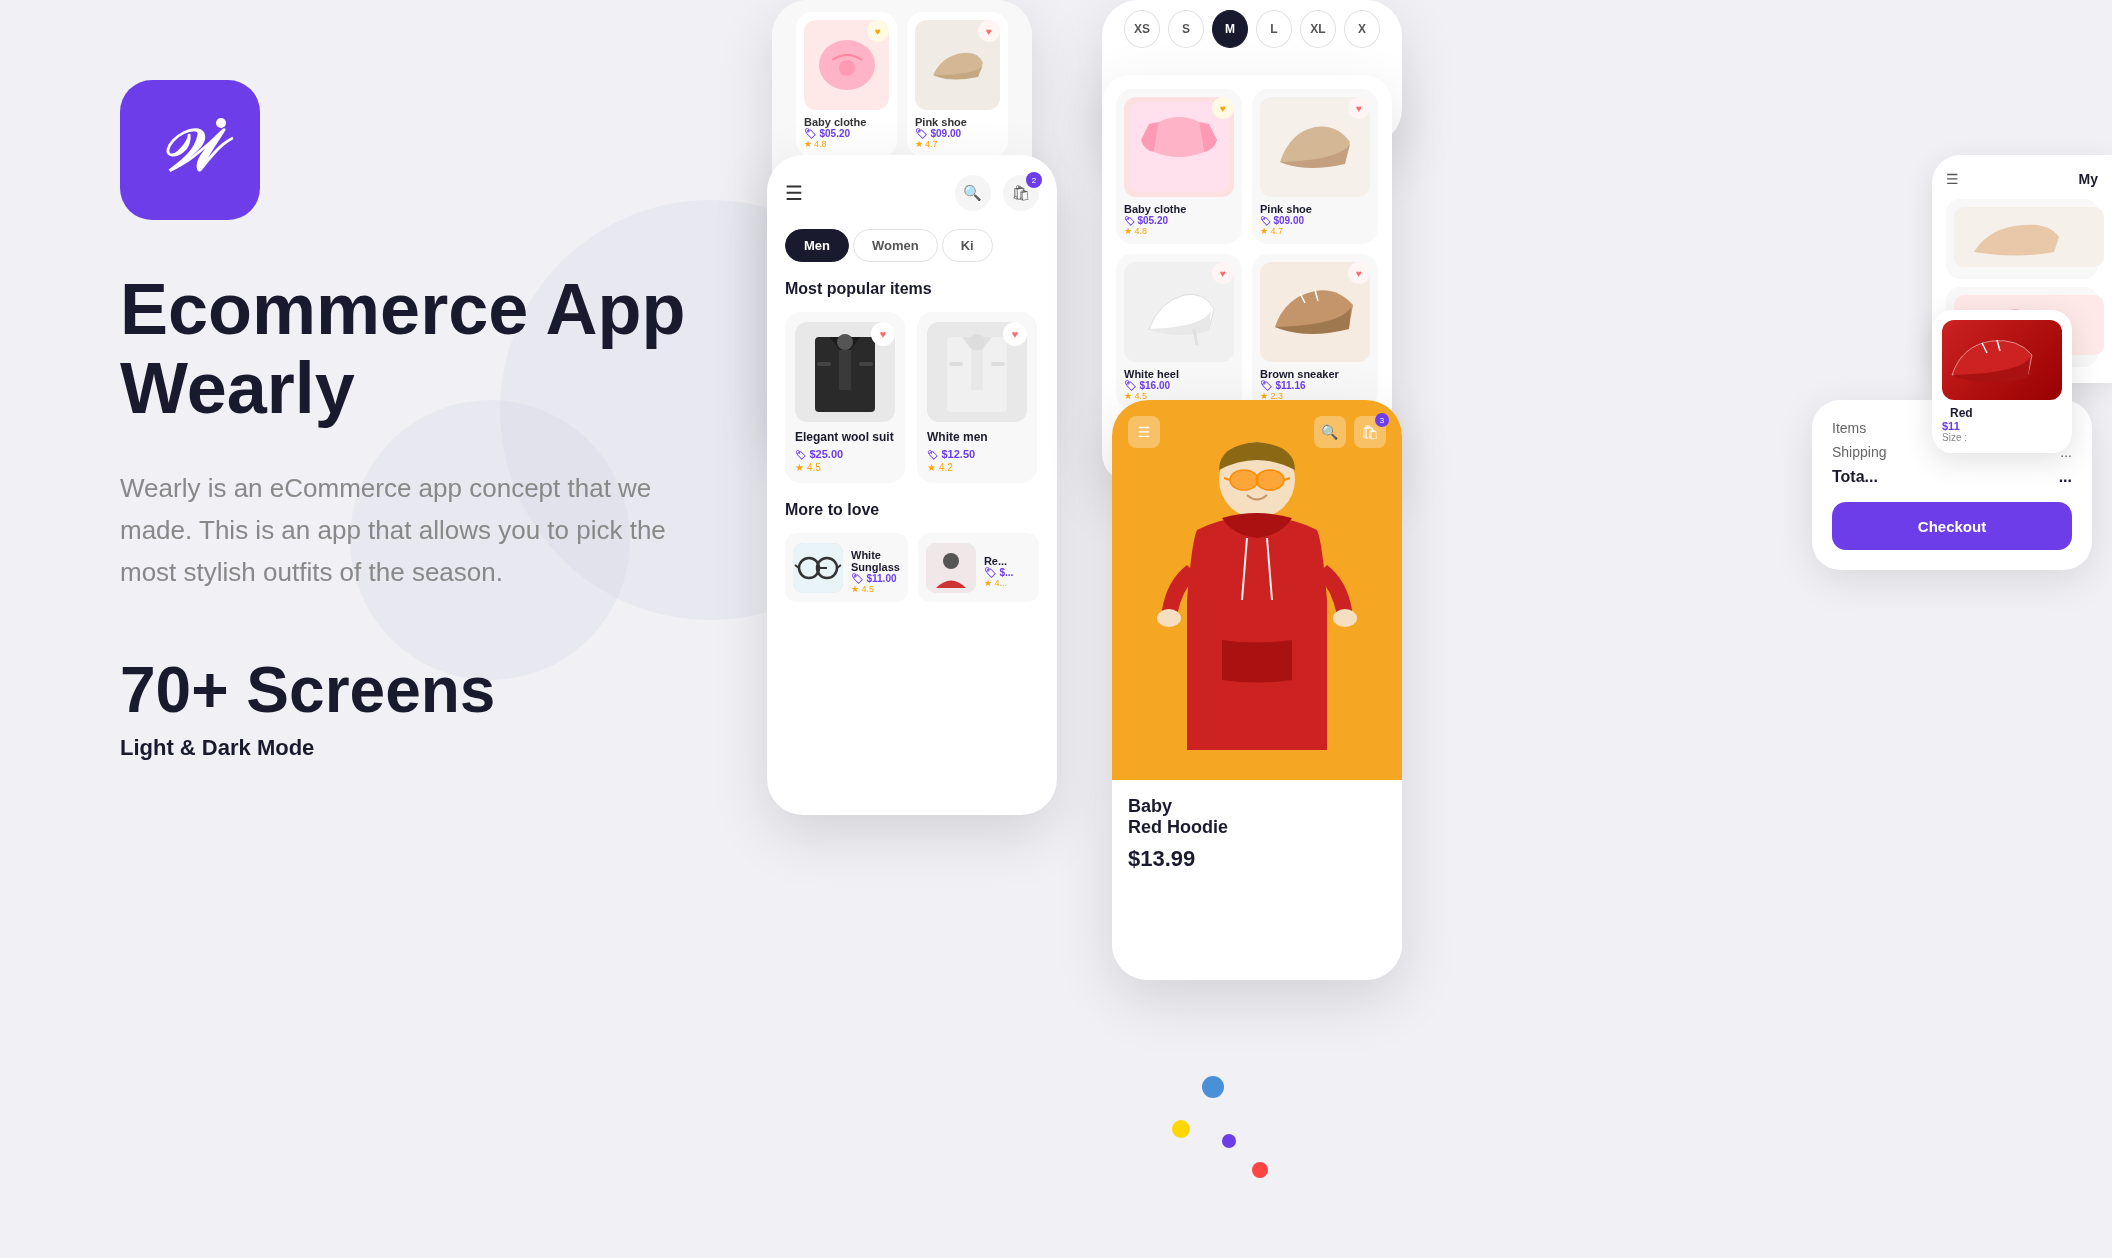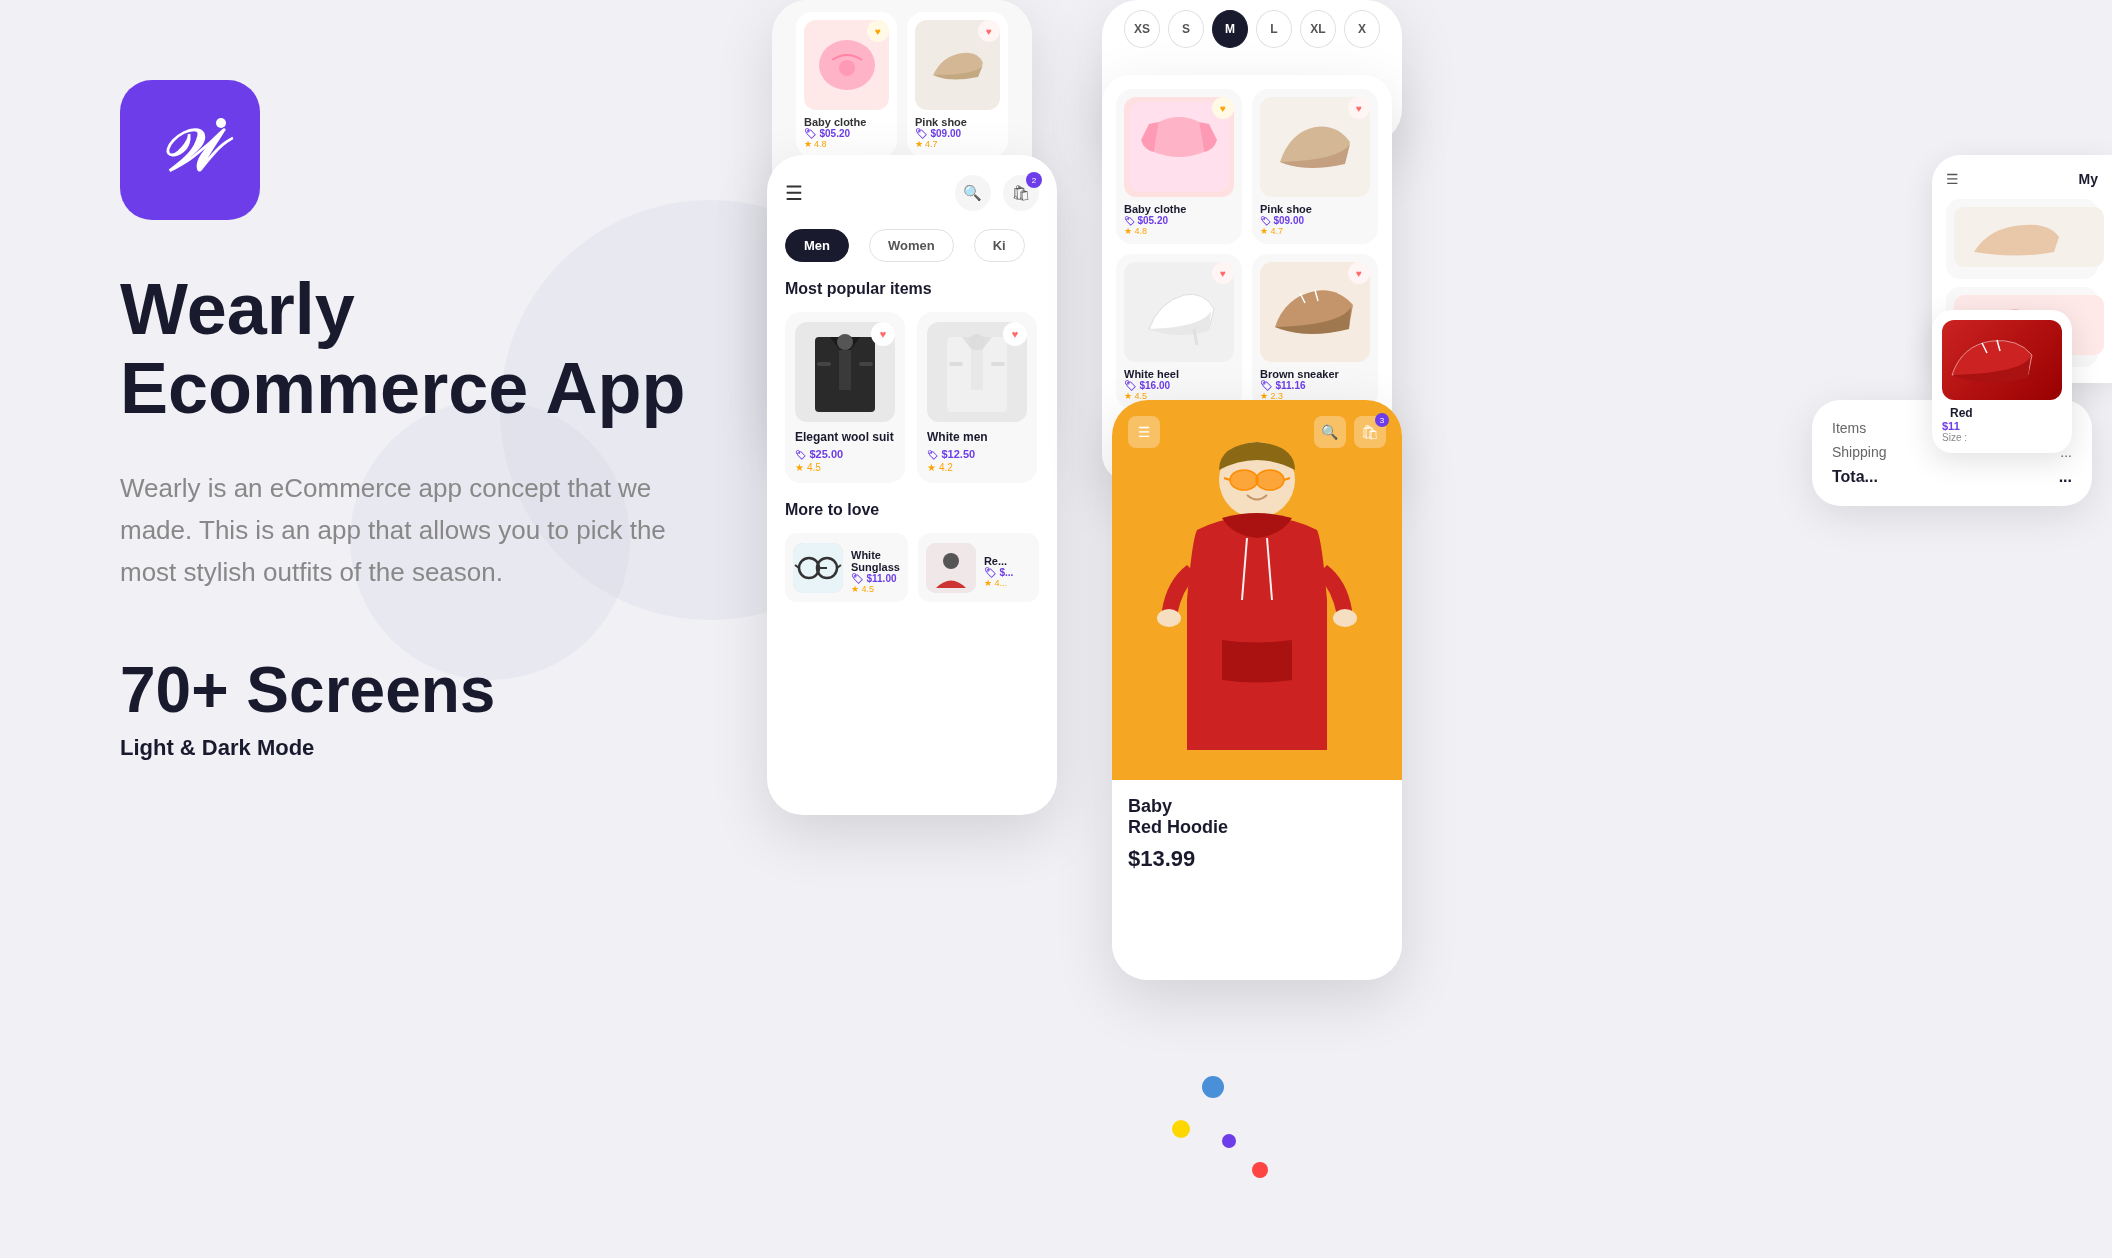--- a/index.html
+++ b/index.html
@@ -267,21 +267,21 @@
       font-size: 8px;
       color: white;
       display: flex;
       align-items: center;
       justify-content: center;
     }
 
     
     .category-tabs {
       display: flex;
-      gap: 20px;
+      gap: 4px;
       margin-bottom: 18px;
     }
     .cat-tab {
       padding: 8px 18px;
       border-radius: 20px;
       font-size: 13px;
       font-weight: 600;
       border: 1.5px solid #e0e0e0;
       cursor: pointer;
     }
@@ -598,22 +598,22 @@
 <div class="bg-circle bg-circle-2"></div>
 
 <div class="left-section">
   <div class="logo-box">
     <span style="color:white;font-size:58px;font-weight:900;font-style:italic;position:relative;">
       𝒲
       <span style="width:10px;height:10px;background:white;border-radius:50%;position:absolute;top:2px;right:-6px;display:block;"></span>
     </span>
   </div>
   <div class="app-title">
+    <div>Ecommerce App</div>
     <div>Wearly</div>
-    <div>Ecommerce App</div>
   </div>
   <div class="app-description">Wearly is an eCommerce app concept that we made. This is an app that allows you to pick the most stylish outfits of the season.</div>
   <div class="screens-count">70+ Screens</div>
   <div class="screens-subtitle">Light &amp; Dark Mode</div>
 </div>
 
 <div class="right-section">
 
   <div class="phone-card" style="width:260px;top:0;left:60px;height:440px;border-radius:36px;overflow:hidden;background:white;">
     <div style="background:#f8f8f8;height:100%;padding:12px;position:relative;">
@@ -970,20 +970,23 @@
       <span>...</span>
     </div>
     <div class="checkout-row">
       <span>Shipping</span>
       <span>...</span>
     </div>
     <div class="checkout-total">
       <span>Tota...</span>
       <span>...</span>
     </div>
+    <div class="checkout-btn">
+      <span style="color:white;font-weight:700;">Checkout</span>
+    </div>
   </div>
 
   <div style="position:absolute;right:40px;top:310px;width:140px;background:white;border-radius:20px;padding:10px;box-shadow:0 8px 30px rgba(0,0,0,0.12);">
     <div style="width:100%;height:80px;background:linear-gradient(135deg,#cc2222,#990000);border-radius:12px;margin-bottom:6px;display:flex;align-items:center;justify-content:center;overflow:hidden;">
       <svg width="120" height="70" viewBox="0 0 120 70">
         <path d="M10 50 Q20 20 50 16 Q76 13 90 30 L86 50 Q50 60 10 50Z" fill="#cc2222" stroke="#fff" stroke-width="0.5"></path>
         <path d="M10 50 L14 52 Q48 62 86 53 L88 32 Q80 48 10 50Z" fill="#aa1111"></path>
         <path d="M40 18 L45 28 M55 15 L58 26" stroke="#fff" stroke-width="1.5"></path>
       </svg>
     </div>

